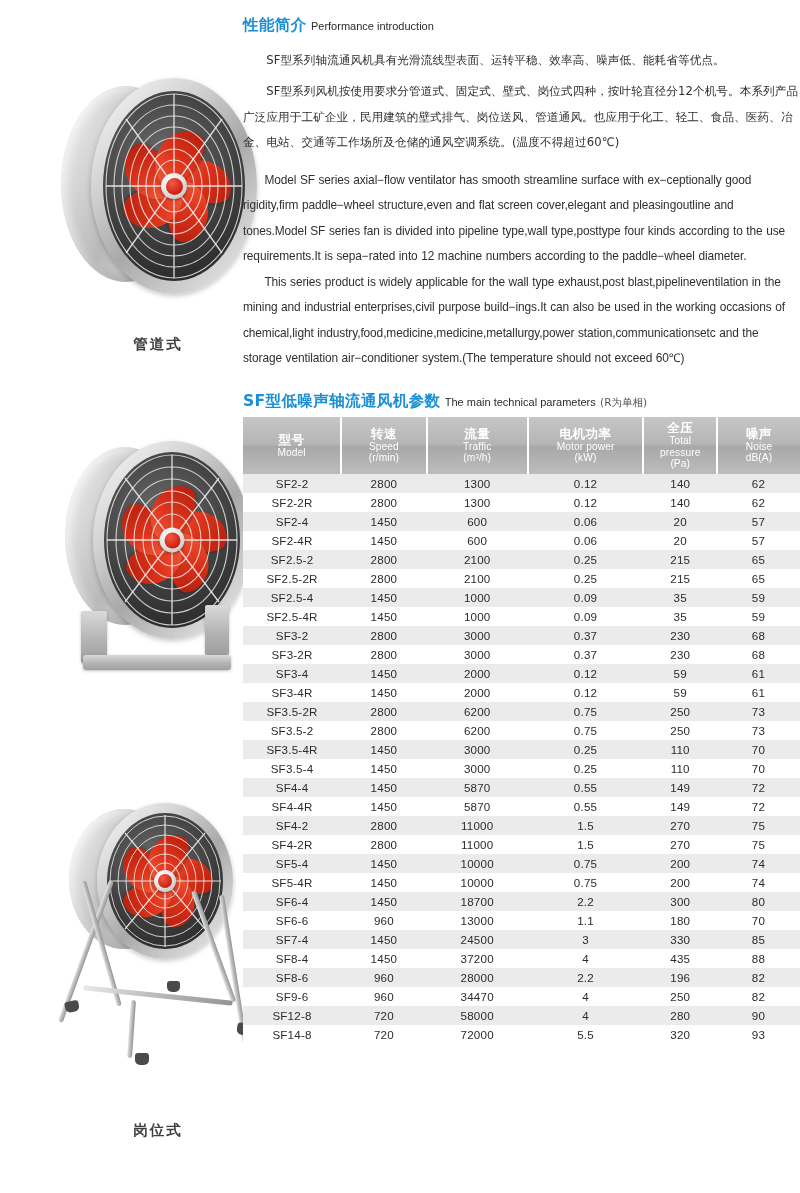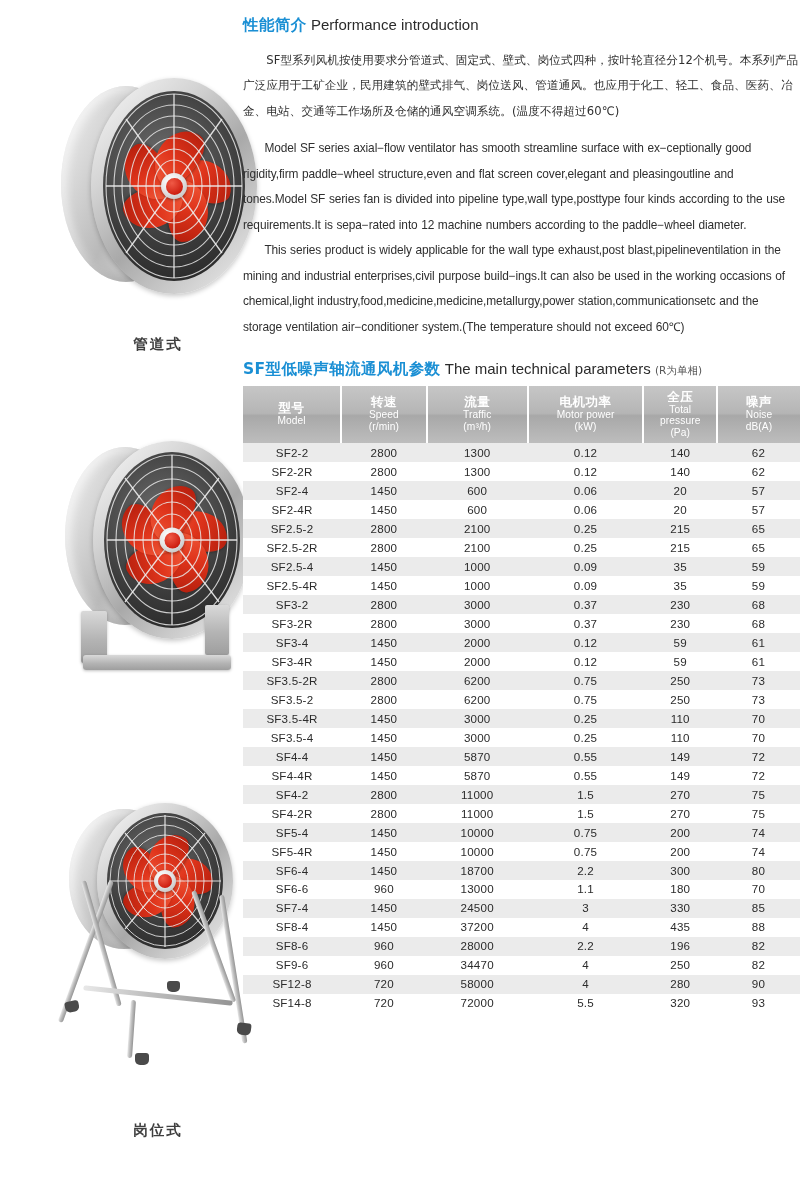--- a/index.html
+++ b/index.html
@@ -112,21 +112,21 @@
     line-height: 1.2;
   }
   .sh-cn {
     color: #1a8fd4;
     font-weight: 700;
     font-family: "DejaVu Sans", sans-serif;
     letter-spacing: .4px;
   }
   .sh-en {
     color: #2b2b2b;
-    font-size: 15px;
+    font-size: 11px;
     font-weight: 400;
   }
   .sh-note {
     color: #555;
     font-size: 10.5px;
     font-family: "DejaVu Sans", sans-serif;
   }
 
   p.para {
     margin: 0 0 6px 0;
@@ -316,20 +316,21 @@
 </div>
 
 <div class="right-col">
 
   <div class="section-head">
     <span class="sh-cn">性能简介</span>
     <span class="sh-en">Performance introduction</span>
   </div>
 
   <div class="cn-group">
+    <p class="para">SF型系列轴流通风机具有光滑流线型表面、运转平稳、效率高、噪声低、能耗省等优点。</p>
     <p class="para">SF型系列风机按使用要求分管道式、固定式、壁式、岗位式四种，按叶轮直径分12个机号。本系列产品广泛应用于工矿企业，民用建筑的壁式排气、岗位送风、管道通风。也应用于化工、轻工、食品、医药、冶金、电站、交通等工作场所及仓储的通风空调系统。(温度不得超过60℃)</p>
   </div>
 
   <div class="en-group">
     <p class="para-en">Model SF series axial−flow ventilator has smooth streamline surface with ex−ceptionally good rigidity,firm paddle−wheel structure,even and flat screen cover,elegant and pleasingoutline and tones.Model SF series fan is divided into pipeline type,wall type,posttype four kinds according to the use requirements.It is sepa−rated into 12 machine numbers according to the paddle−wheel diameter.</p>
     <p class="para-en">This series product is widely applicable for the wall type exhaust,post blast,pipelineventilation in the mining and industrial enterprises,civil purpose build−ings.It can also be used in the working occasions of chemical,light industry,food,medicine,medicine,metallurgy,power station,communicationsetc and the storage ventilation air−conditioner system.(The temperature should not exceed 60℃)</p>
   </div>
 
   <div class="section-head params-head">
     <span class="sh-cn">SF型低噪声轴流通风机参数</span>

